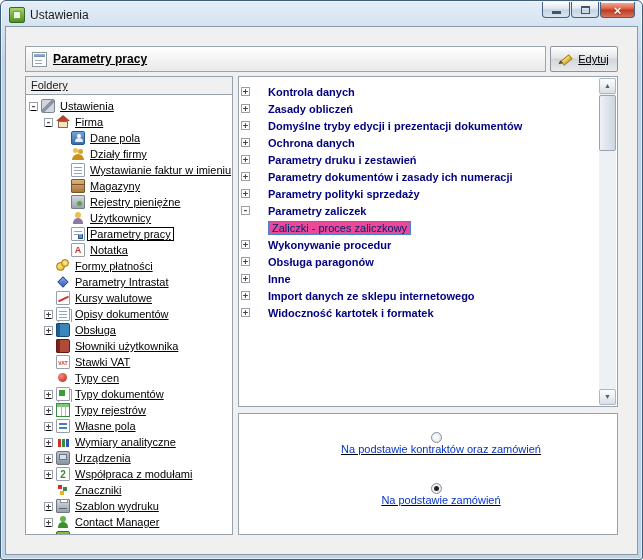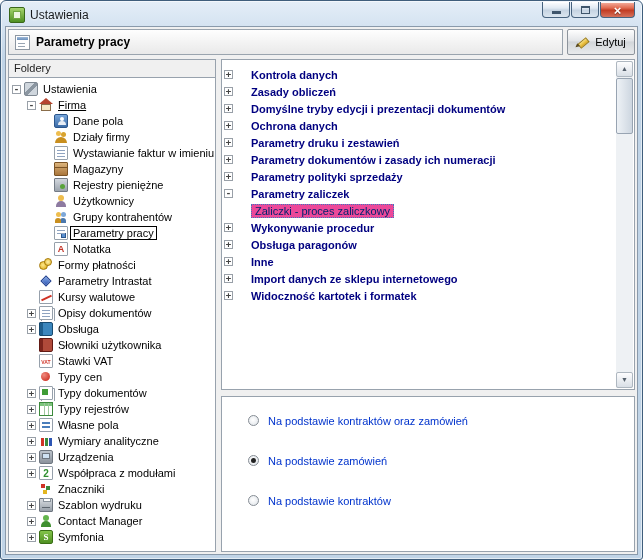--- a/index.html
+++ b/index.html
@@ -18,21 +18,21 @@
   .wb{width:28px;height:16px;box-sizing:border-box;border:1px solid #46627e;border-top:none;
     border-radius:0 0 4px 4px;display:flex;align-items:center;justify-content:center;
     background:linear-gradient(#fdfeff,#e1eaf3 40%,#c6d4e2 55%,#dbe6f0);
     box-shadow:inset 0 1px 0 rgba(255,255,255,.9);}
   .wb.close{width:35px;background:linear-gradient(#f5b3a3,#e06a50 40%,#c23c22 55%,#d6715b);}
   .g-min{width:9px;height:3px;background:#3f566c;margin-top:6px;}
   .g-max{width:9px;height:8px;border:1px solid #3f566c;border-top:2px solid #3f566c;box-sizing:border-box;}
   .g-x::before{content:"×";color:#fff;font:bold 13px/1 "Liberation Sans",sans-serif;text-shadow:0 1px 1px rgba(0,0,0,.4);}
 
   .client{background:#f0f0f0;border:1px solid #8a9aab;height:calc(100% - 25px);box-sizing:border-box;
-    padding:2px;display:flex;flex-direction:column;}
+    padding:19px;display:flex;flex-direction:column;text-decoration:underline;}
   .hdr{display:flex;height:26px;margin-bottom:4px;flex:none;}
   .hdr-box{flex:1;display:flex;align-items:center;gap:6px;padding:0 6px;
     background:linear-gradient(#fefefe,#e9e9e9);border:1px solid #9aa4ae;margin-right:4px;}
   .hdr-ico{width:15px;height:15px;position:relative;background:#fff;border:1px solid #8d97a2;box-sizing:border-box;flex:none;}
   .hdr-ico::before{content:"";position:absolute;left:1px;top:1px;right:1px;height:3px;background:linear-gradient(#9db8d8,#6a8fbb);}
   .hdr-ico::after{content:"";position:absolute;left:2px;top:7px;width:7px;height:1px;background:#9aa6b4;box-shadow:0 3px 0 #9aa6b4;}
   .hdr-title{font-weight:bold;font-size:12px;color:#000;}
   .edit-btn{width:68px;height:26px;display:flex;align-items:center;justify-content:center;gap:5px;padding:0;
     background:linear-gradient(#fefefe,#e3e5e8 45%,#d2d6da 50%,#e8eaec);
     border:1px solid #8d949c;border-radius:2px;font:11px "Liberation Sans",sans-serif;color:#000;}
@@ -61,21 +61,21 @@
   .tlab{padding:0 2px;color:#000;}
   .und{text-decoration:underline;}
   .focusbox{outline:1px solid #000;}
 
   .rrow{display:flex;align-items:center;height:17px;white-space:nowrap;font-size:11px;}
   .rrow .texp{margin-right:5px;}
   .rlab{font-weight:bold;color:#000080;padding:0 2px;margin-left:11px;}
   .rlab.child{font-weight:normal;}
   .rlab.sel{background:#ec4899;border:1px dotted #3b79c2;color:#00246e;padding:0 3px;}
 
-  .orow{display:flex;align-items:flex-start;margin-bottom:28px;}
+  .orow{display:flex;align-items:center;margin-bottom:28px;flex-direction:column;}
   .radio{width:11px;height:11px;border-radius:50%;border:1px solid #858c94;box-sizing:border-box;
     background:radial-gradient(circle at 4px 4px,#fff,#dde2e7);margin-right:9px;flex:none;position:relative;}
   .radio.on::after{content:"";position:absolute;left:2px;top:2px;width:5px;height:5px;border-radius:50%;background:#222;}
   .olab{font-size:11px;color:#0033cc;}
 
   .sb{position:absolute;top:1px;right:1px;bottom:1px;width:17px;background:#eef1f4;}
   .sb-btn{position:absolute;left:0;right:0;height:16px;box-sizing:border-box;border:1px solid #aeb7c0;
     background:linear-gradient(#fdfdfe,#d9dfe6);color:#55606c;font-size:7px;line-height:14px;text-align:center;border-radius:2px;}
   .sb-btn.up{top:0;} .sb-btn.down{bottom:0;}
   .sb-thumb{position:absolute;left:0;right:0;top:17px;height:56px;box-sizing:border-box;border:1px solid #98a4b2;
@@ -212,26 +212,20 @@
             </div>
             <div class="trow">
               <span class="tind" style="width: 30px;"></span>
               <span class="texp noexp"></span>
               <span class="ti ic-user"></span>
               <span class="tlab">Użytkownicy</span>
             </div>
             <div class="trow">
               <span class="tind" style="width: 30px;"></span>
               <span class="texp noexp"></span>
-              <span class="ti ic-group"></span>
-              <span class="tlab">Grupy kontrahentów</span>
-            </div>
-            <div class="trow">
-              <span class="tind" style="width: 30px;"></span>
-              <span class="texp noexp"></span>
               <span class="ti ic-params"></span>
               <span class="tlab focusbox">Parametry pracy</span>
             </div>
             <div class="trow">
               <span class="tind" style="width: 30px;"></span>
               <span class="texp noexp"></span>
               <span class="ti ic-note"></span>
               <span class="tlab">Notatka</span>
             </div>
             <div class="trow">

